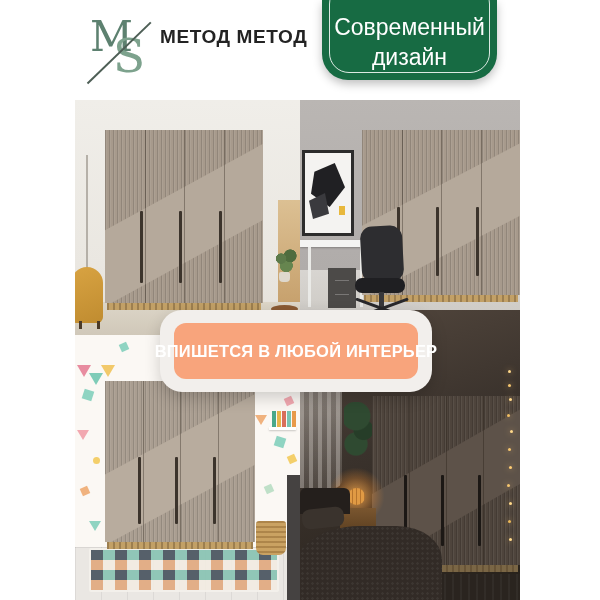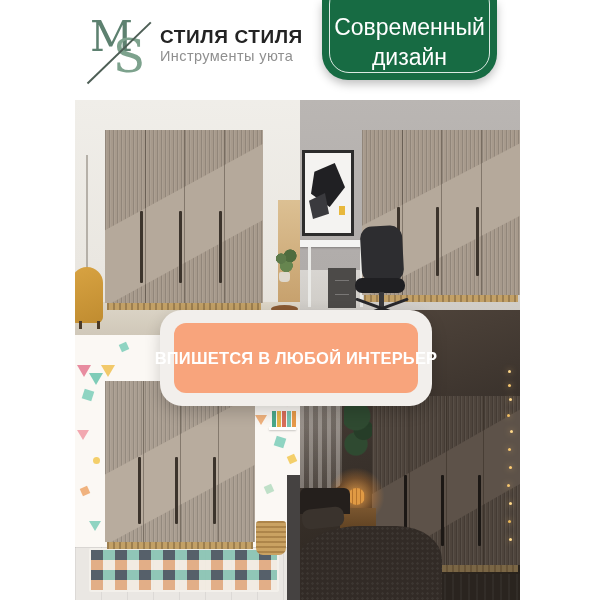--- a/index.html
+++ b/index.html
@@ -150,40 +150,39 @@
     background-image:radial-gradient(rgba(255,255,255,.05) 1px,rgba(0,0,0,0) 1.5px);background-size:5px 5px;}
   .bd-floor{position:absolute;left:0;bottom:0;width:100%;height:26px;background:#2a241f;
     background-image:repeating-linear-gradient(90deg,rgba(255,255,255,.04) 0 2px,rgba(0,0,0,0) 2px 8px);}
   .bd-lights{position:absolute;right:9px;top:60px;width:3px;height:3px;border-radius:50%;background:#ffd98a;
     box-shadow:0 14px 0 #f5c66f,1px 28px 0 #ffd98a,-1px 44px 0 #f0bd62,2px 60px 0 #ffd98a,
       0 78px 0 #f5c66f,1px 96px 0 #ffce74,-1px 114px 0 #f5c66f,1px 132px 0 #ffd98a,
       0 150px 0 #eab858,1px 168px 0 #ffd98a;
     filter:drop-shadow(0 0 3px rgba(255,200,110,.8));}
 
   
-  .banner{position:absolute;left:160px;top:310px;width:272px;height:96px;z-index:6;
+  .banner{position:absolute;left:160px;top:310px;width:272px;height:82px;z-index:6;
     background:var(--banner-container,#f2efec);border-radius:22px;
     box-shadow:0 6px 16px rgba(0,0,0,.18);text-decoration:underline;}
   .banner-inner{position:absolute;left:14px;right:14px;top:13px;bottom:13px;
     background:var(--banner-orange,#f8a47c);border-radius:12px;
     display:flex;align-items:center;justify-content:center;}
   .banner-text{font-size:16.5px;font-weight:700;color:#fff;letter-spacing:.2px;white-space:nowrap;}
 </style>
 </head>
 <body>
 
 <div class="canvas">
 
   <div class="logo-mark">
     <span class="logo-m">M</span>
     <span class="logo-s">S</span>
     <span class="logo-slash"></span>
   </div>
-  <div class="brand-title">СТИЛЯ СТИЛЯ</div>
-  <div class="brand-tagline">Инструменты уюта</div>
+  <div class="brand-title">МЕТОД МЕТОД</div>
 
   <div class="badge">
     <div class="badge-border"></div>
     <div class="badge-text">
       <span>Современный</span>
       <span>дизайн</span>
     </div>
   </div>
 
   <div class="photo photo-living">

